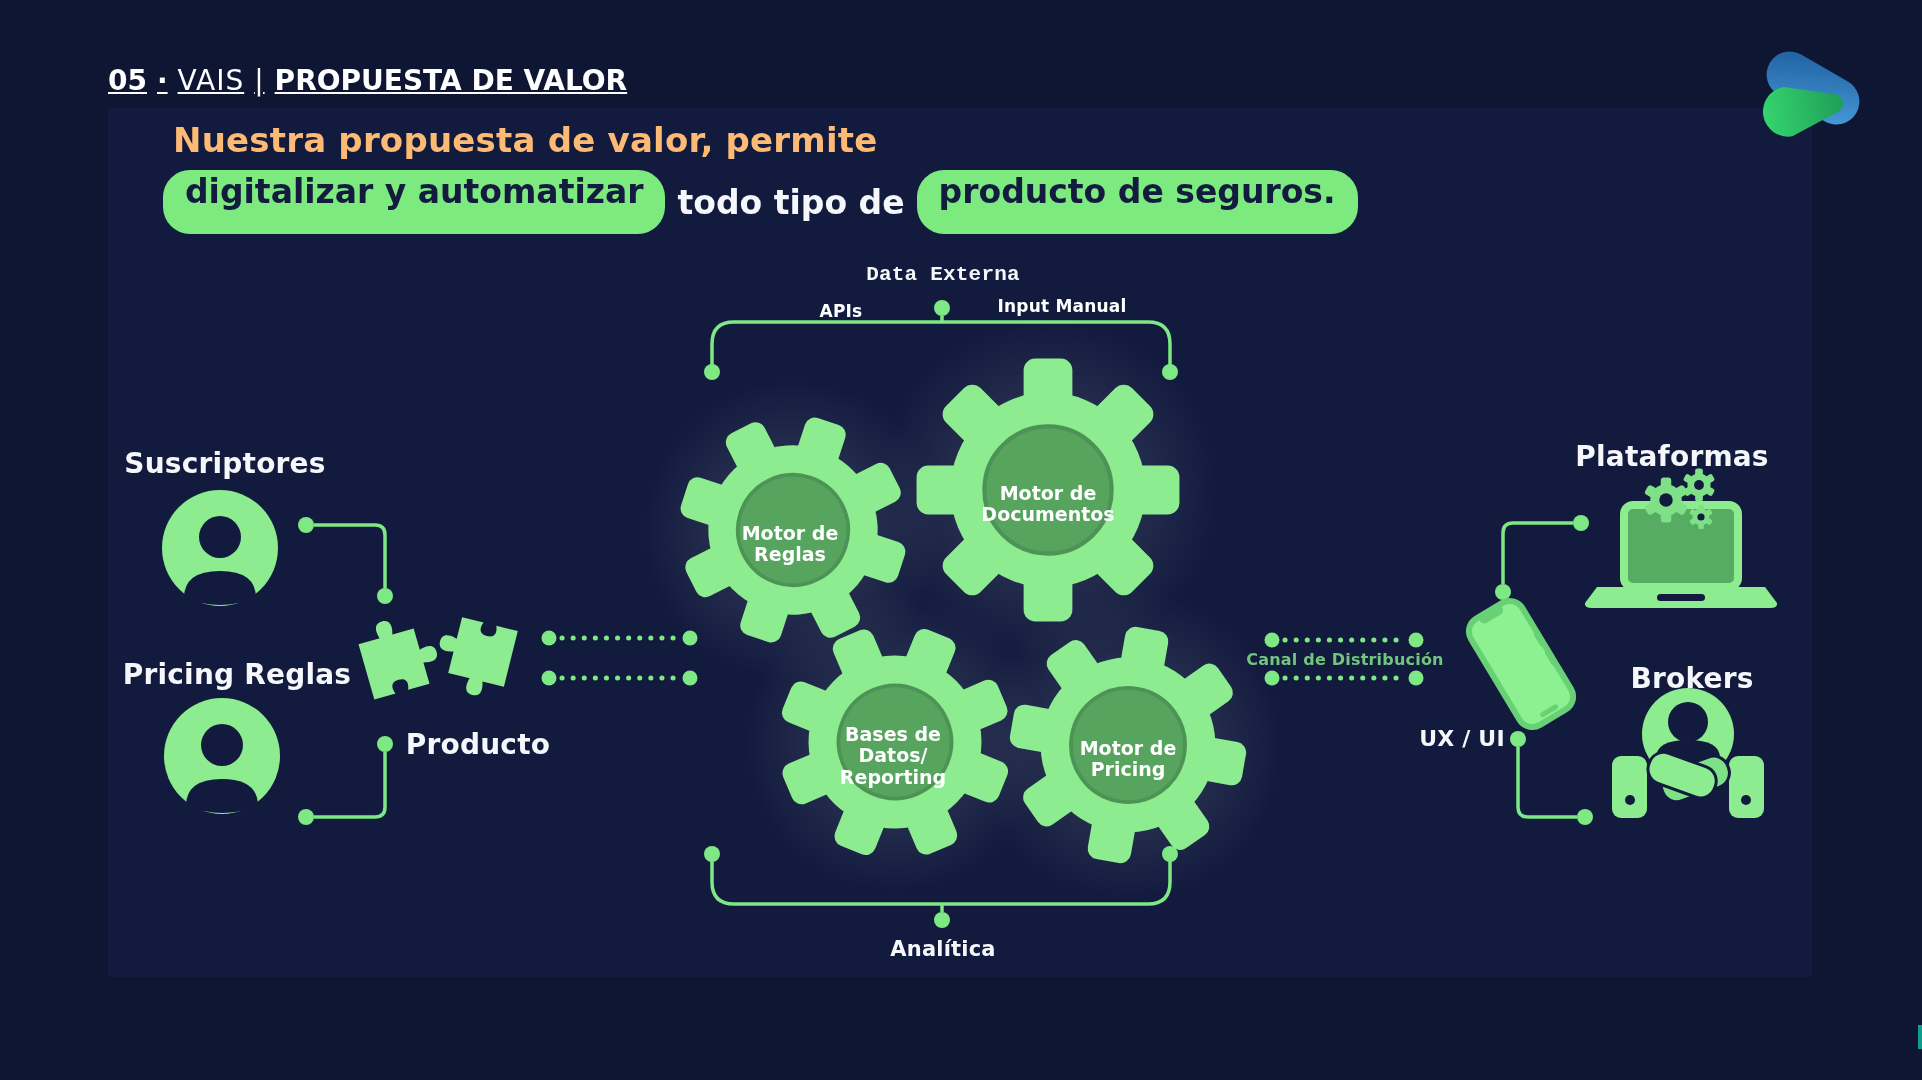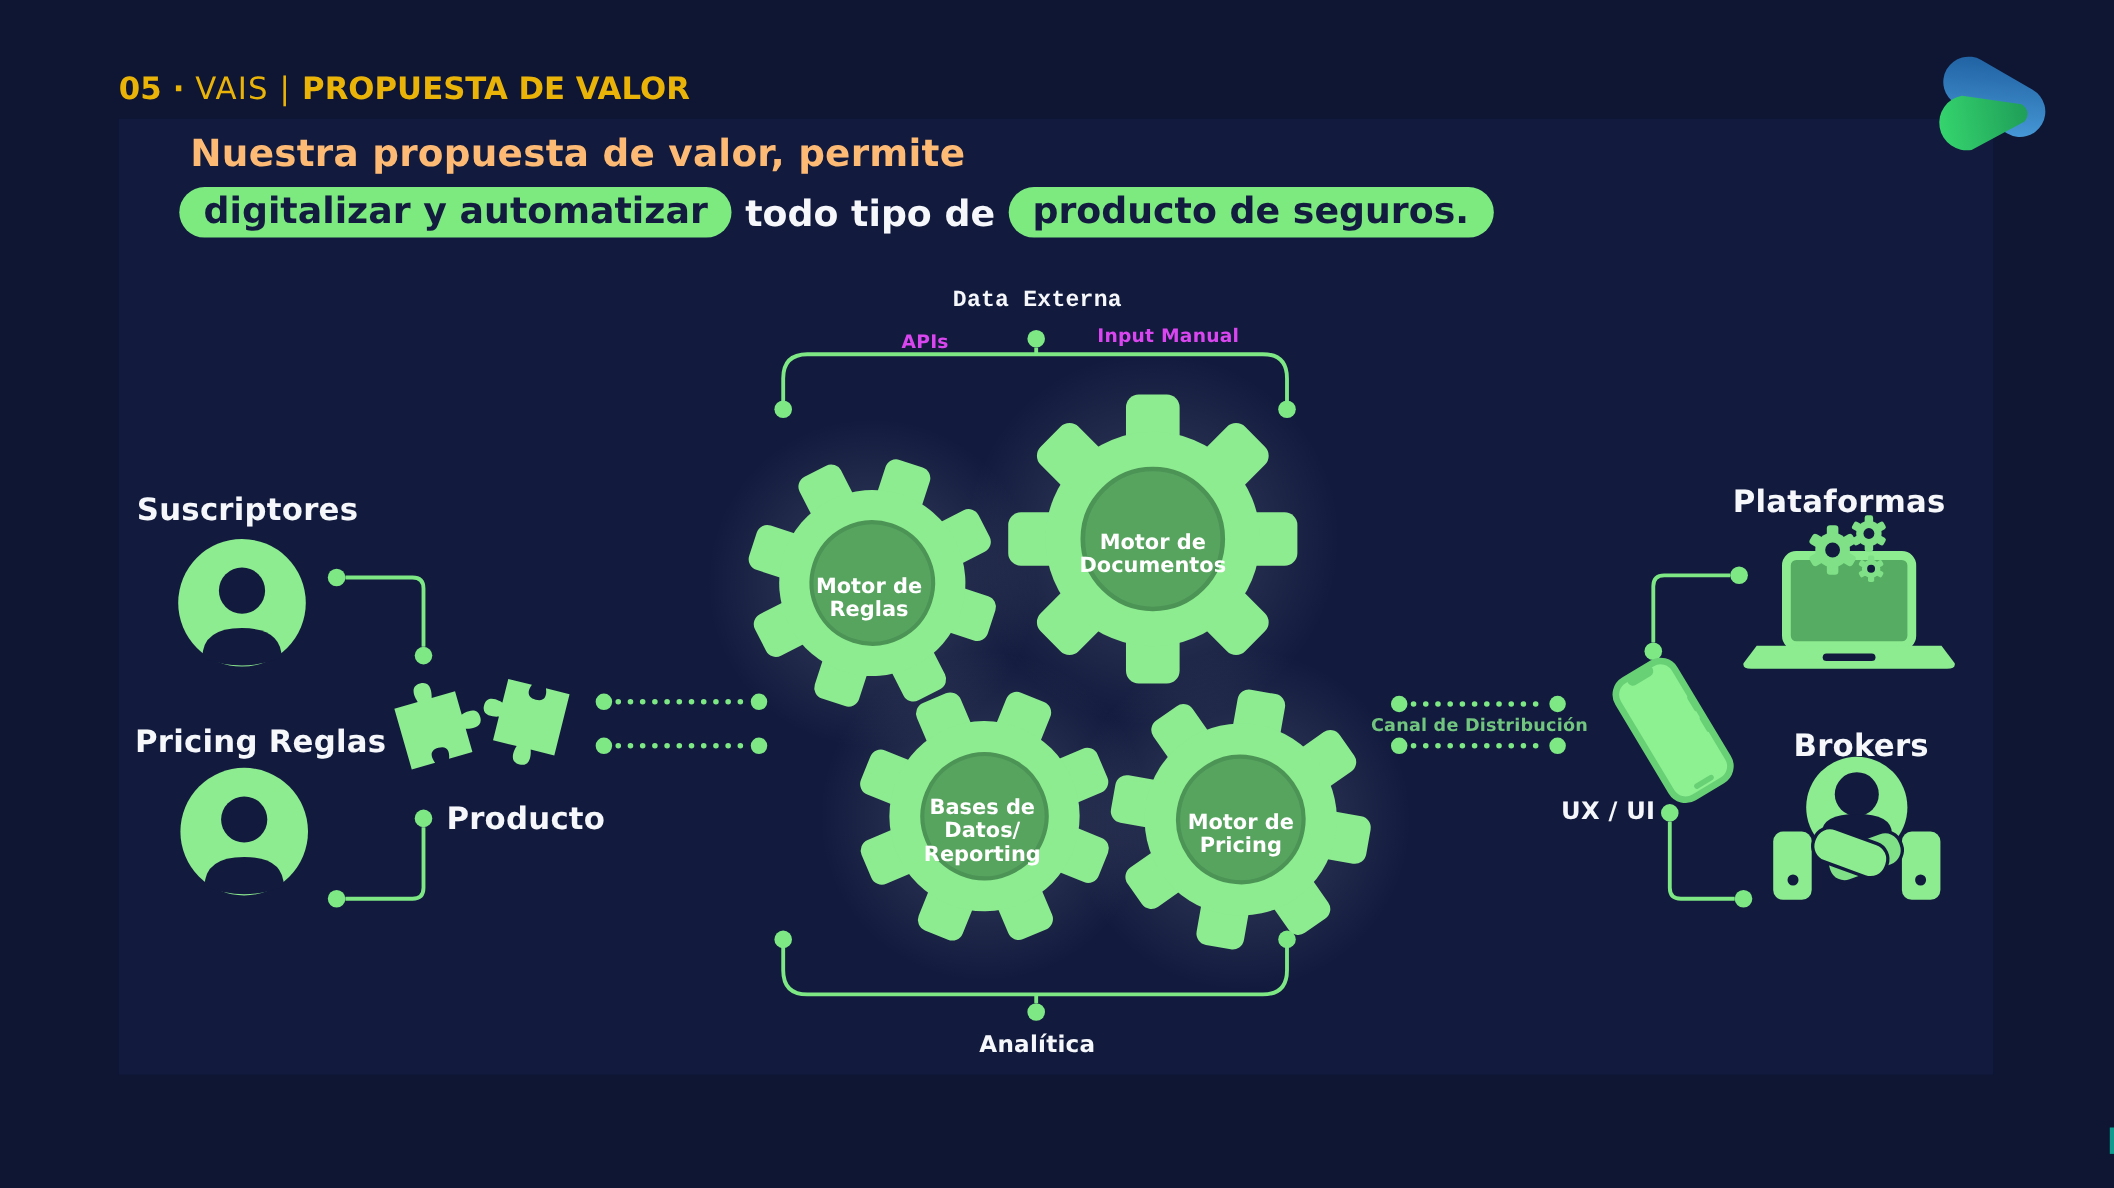--- a/index.html
+++ b/index.html
@@ -2,35 +2,35 @@
 <html><head>
 <meta charset="utf-8">
 <style>
   html,body{margin:0;padding:0;background:#0a1129;}
   .stage{position:relative;width:1922px;height:1080px;background:#0e1634;overflow:hidden;
          font-family:"DejaVu Sans","Liberation Sans",sans-serif;}
   .panel{position:absolute;left:108px;top:108px;width:1704px;height:869px;background:#121b3e;}
   .haze{position:absolute;border-radius:50%;
         background:radial-gradient(closest-side,rgba(255,255,255,0.17),rgba(255,255,255,0));}
 
-  .hdr{position:absolute;left:108px;top:64px;color:#eab308;font-size:28px;display:flex;gap:10px;align-items:baseline;}
+  .hdr{position:absolute;left:108px;top:64px;color:#ffffff;font-size:28px;display:flex;gap:10px;align-items:baseline;text-decoration:underline;}
   .hdr .b{font-weight:700;}
   .hdr .r{font-weight:400;letter-spacing:1px;}
 
   .h1{position:absolute;left:173px;top:120px;color:#fdba74;font-size:34px;font-weight:700;letter-spacing:0.2px;}
   .h2row{position:absolute;left:163px;top:170px;display:flex;align-items:center;gap:12px;
          font-size:33px;font-weight:700;}
-  .pill{background:#7dea80;color:#131c3f;padding:2px 22px 5px;border-radius:27px;white-space:nowrap;}
+  .pill{background:#7dea80;color:#131c3f;padding:2px 22px 23px;border-radius:27px;white-space:nowrap;}
   .mid{color:#f5f7fa;white-space:nowrap;}
 
   .lbl{position:absolute;transform:translate(-50%,-50%);color:#f5f7fa;font-weight:700;
        font-size:28px;white-space:nowrap;letter-spacing:0.2px;}
   .lbl-big{font-size:21px;}
   .lbl-ux{font-size:22px;}
-  .lbl-grn{color:#d946ef;font-size:17px;}
+  .lbl-grn{color:#ffffff;font-size:17px;}
   .lbl-canal{color:#72c57e;font-size:16px;}
   .gear-lbl{position:absolute;transform:translate(-50%,-50%);color:#ffffff;font-weight:700;
             font-size:19px;line-height:1.12;text-align:center;white-space:pre-line;margin-top:16px;}
 
   svg.diagram{position:absolute;left:0;top:0;}
   .ln{stroke:#7de884;stroke-width:3.5;fill:none;}
   .dash{stroke:#7de884;stroke-width:5;stroke-linecap:round;stroke-dasharray:0.1 11;fill:none;}
   .dot{fill:#7de884;}
   .edge-mark{position:absolute;right:0;top:1025px;width:4px;height:24px;background:#0f9b8e;}
 </style>

